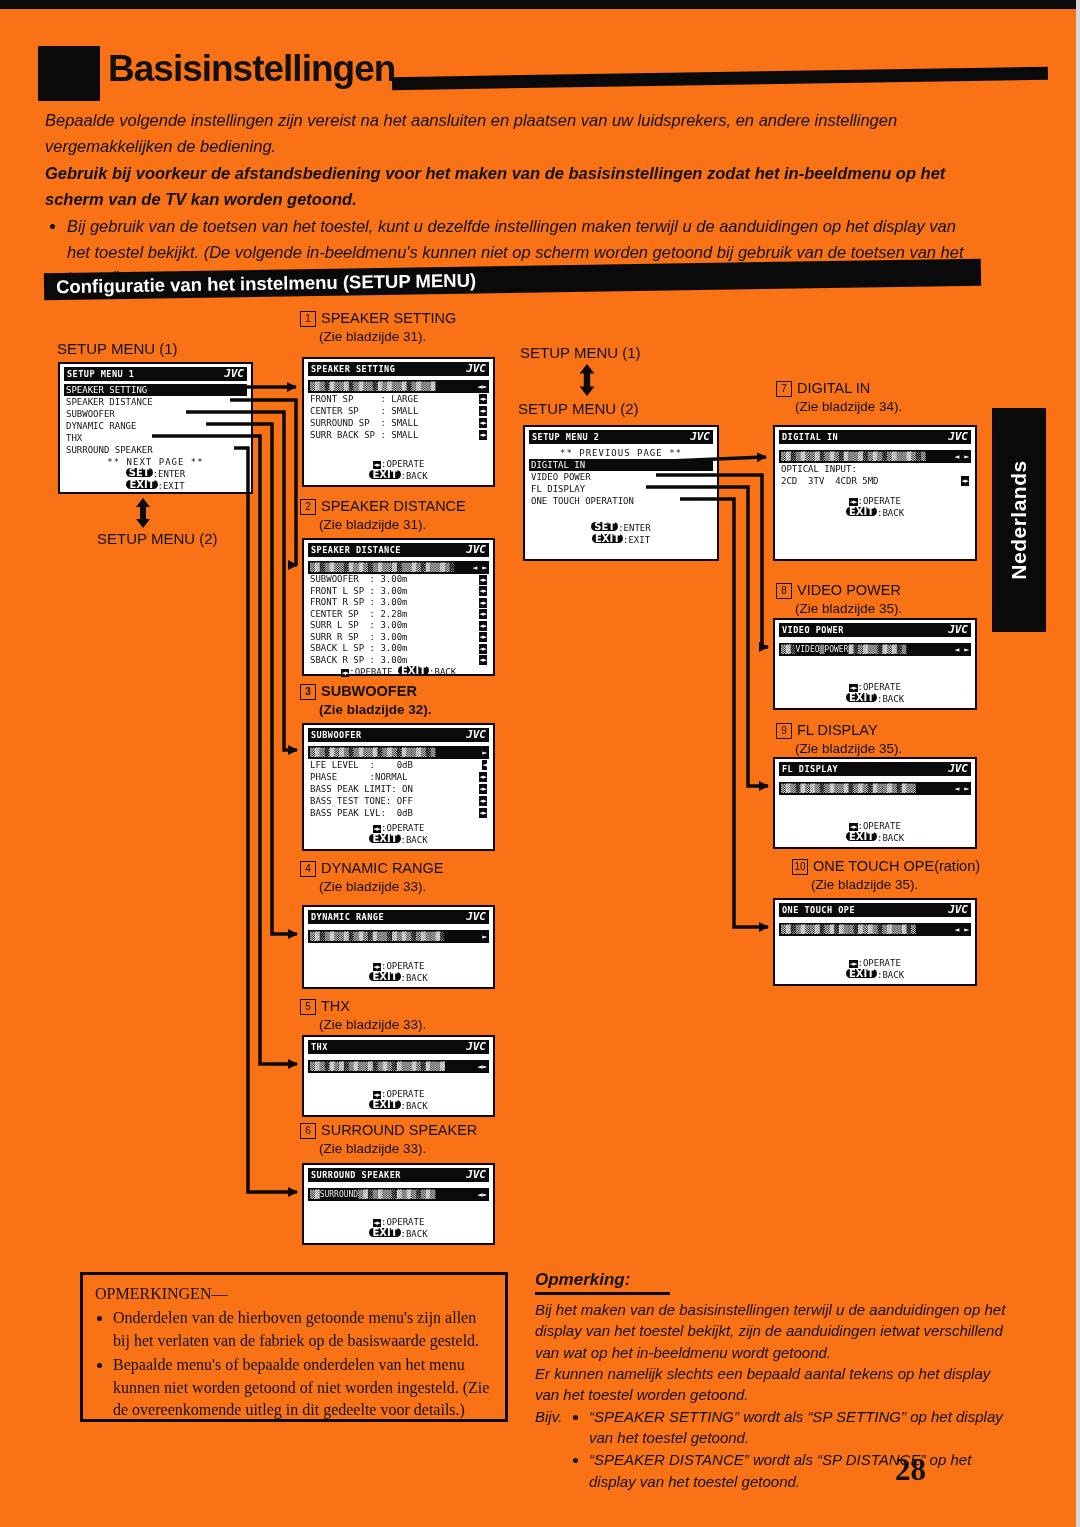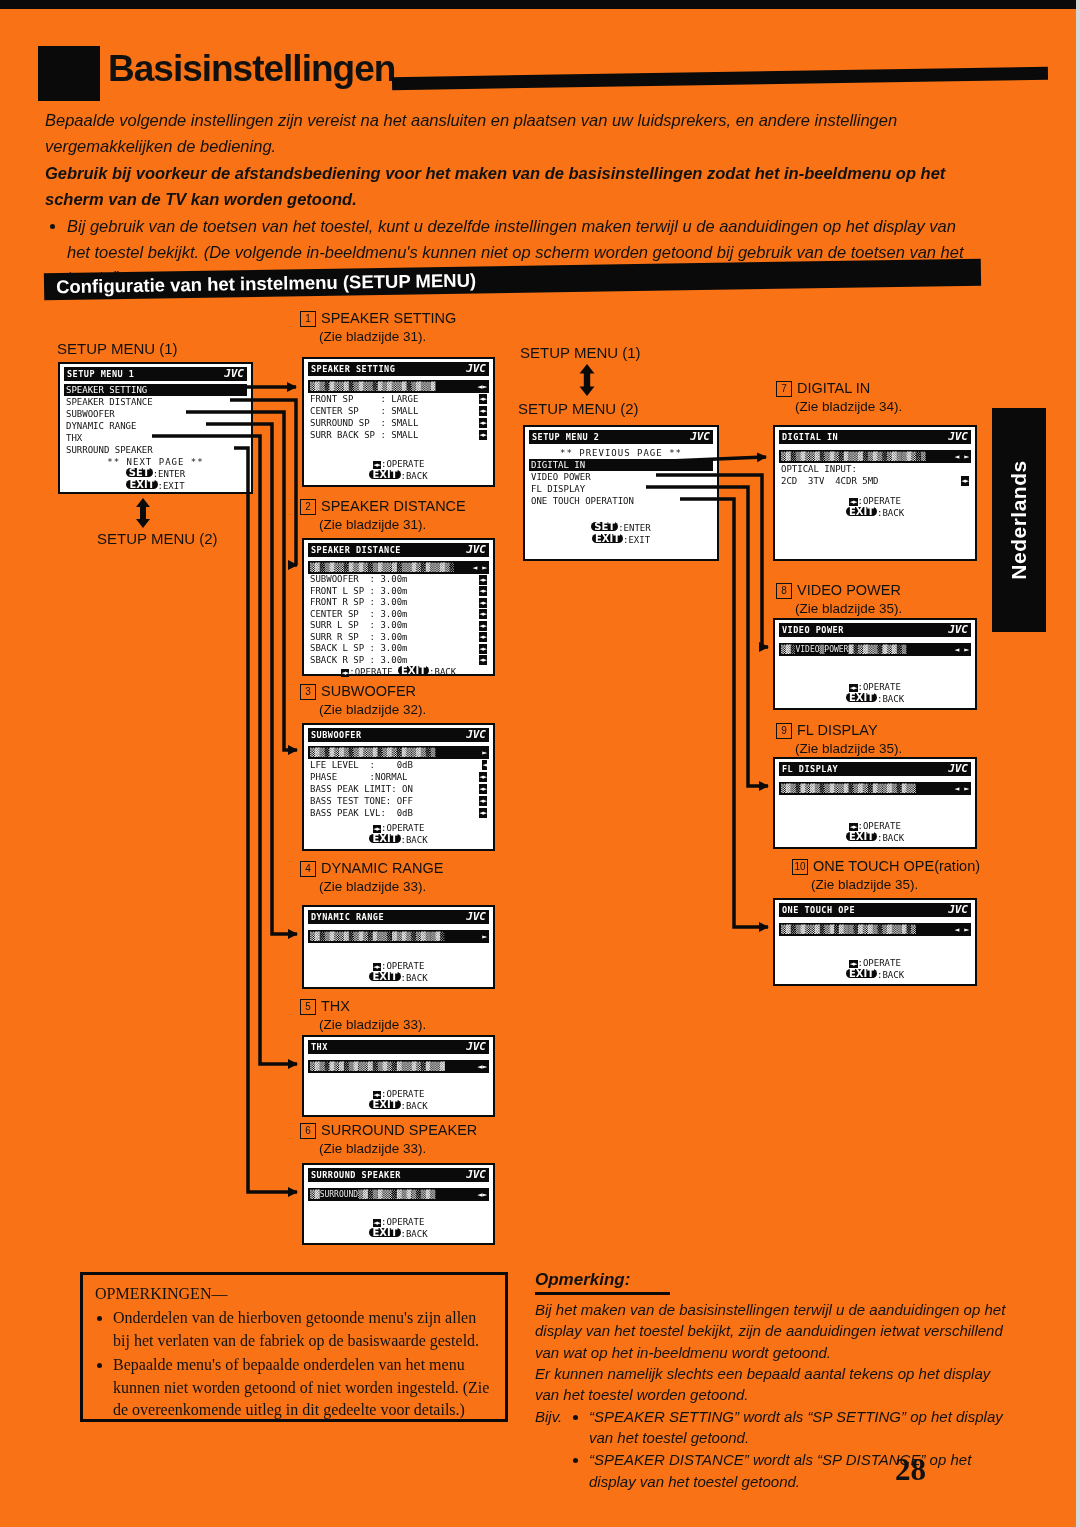--- a/index.html
+++ b/index.html
@@ -187,31 +187,31 @@
         <span>SPEAKER DISTANCE</span>
         <span class="osd-brand">JVC</span>
       </div>
     <div class="osd-hrow">
         <span>▒▓░▒▓▒▒░▓▒▓▒░▒▓▒▒▓░▒▒▓▒░▓▒▒▓▒░</span>
         <span class="wg">◄ ►</span>
       </div>
     <div class="osd-row tight"><span>SUBWOOFER  : 3.00m</span><span class="lr">◄►</span></div>
     <div class="osd-row tight"><span>FRONT L SP : 3.00m</span><span class="lr">◄►</span></div>
     <div class="osd-row tight"><span>FRONT R SP : 3.00m</span><span class="lr">◄►</span></div>
-    <div class="osd-row tight"><span>CENTER SP  : 3.00m</span><span class="lr">◄►</span></div>
+    <div class="osd-row tight"><span>CENTER SP  : 2.28m</span><span class="lr">◄►</span></div>
     <div class="osd-row tight"><span>SURR L SP  : 3.00m</span><span class="lr">◄►</span></div>
     <div class="osd-row tight"><span>SURR R SP  : 3.00m</span><span class="lr">◄►</span></div>
     <div class="osd-row tight"><span>SBACK L SP : 3.00m</span><span class="lr">◄►</span></div>
     <div class="osd-row tight"><span>SBACK R SP : 3.00m</span><span class="lr">◄►</span></div>
     <div class="osd-foot">
         <div class="foot-line"><span class="lr">◄►</span><span>:OPERATE</span> <span class="badge">EXIT</span><span>:BACK</span></div>
       </div>
   </div>
 
-  <div class="shead" style="left:300px;top:683px;">
+  <div class="shead" style="left:300px;top:683px;font-weight:bold;">
     <span class="numbox">3</span><span>SUBWOOFER</span>
     <div class="ssub">(Zie bladzijde 32).</div>
   </div>
   <div class="osd" style="left:302px;top:723px;width:193px;height:128px;">
     <div class="osd-title">
         <span>SUBWOOFER</span>
         <span class="osd-brand">JVC</span>
       </div>
     <div class="osd-hrow">
         <span>▒▓▒░▓▒▓▒░▒▓▒▒▓░▒▓▒░▓▒▒▓▒░▒</span>

